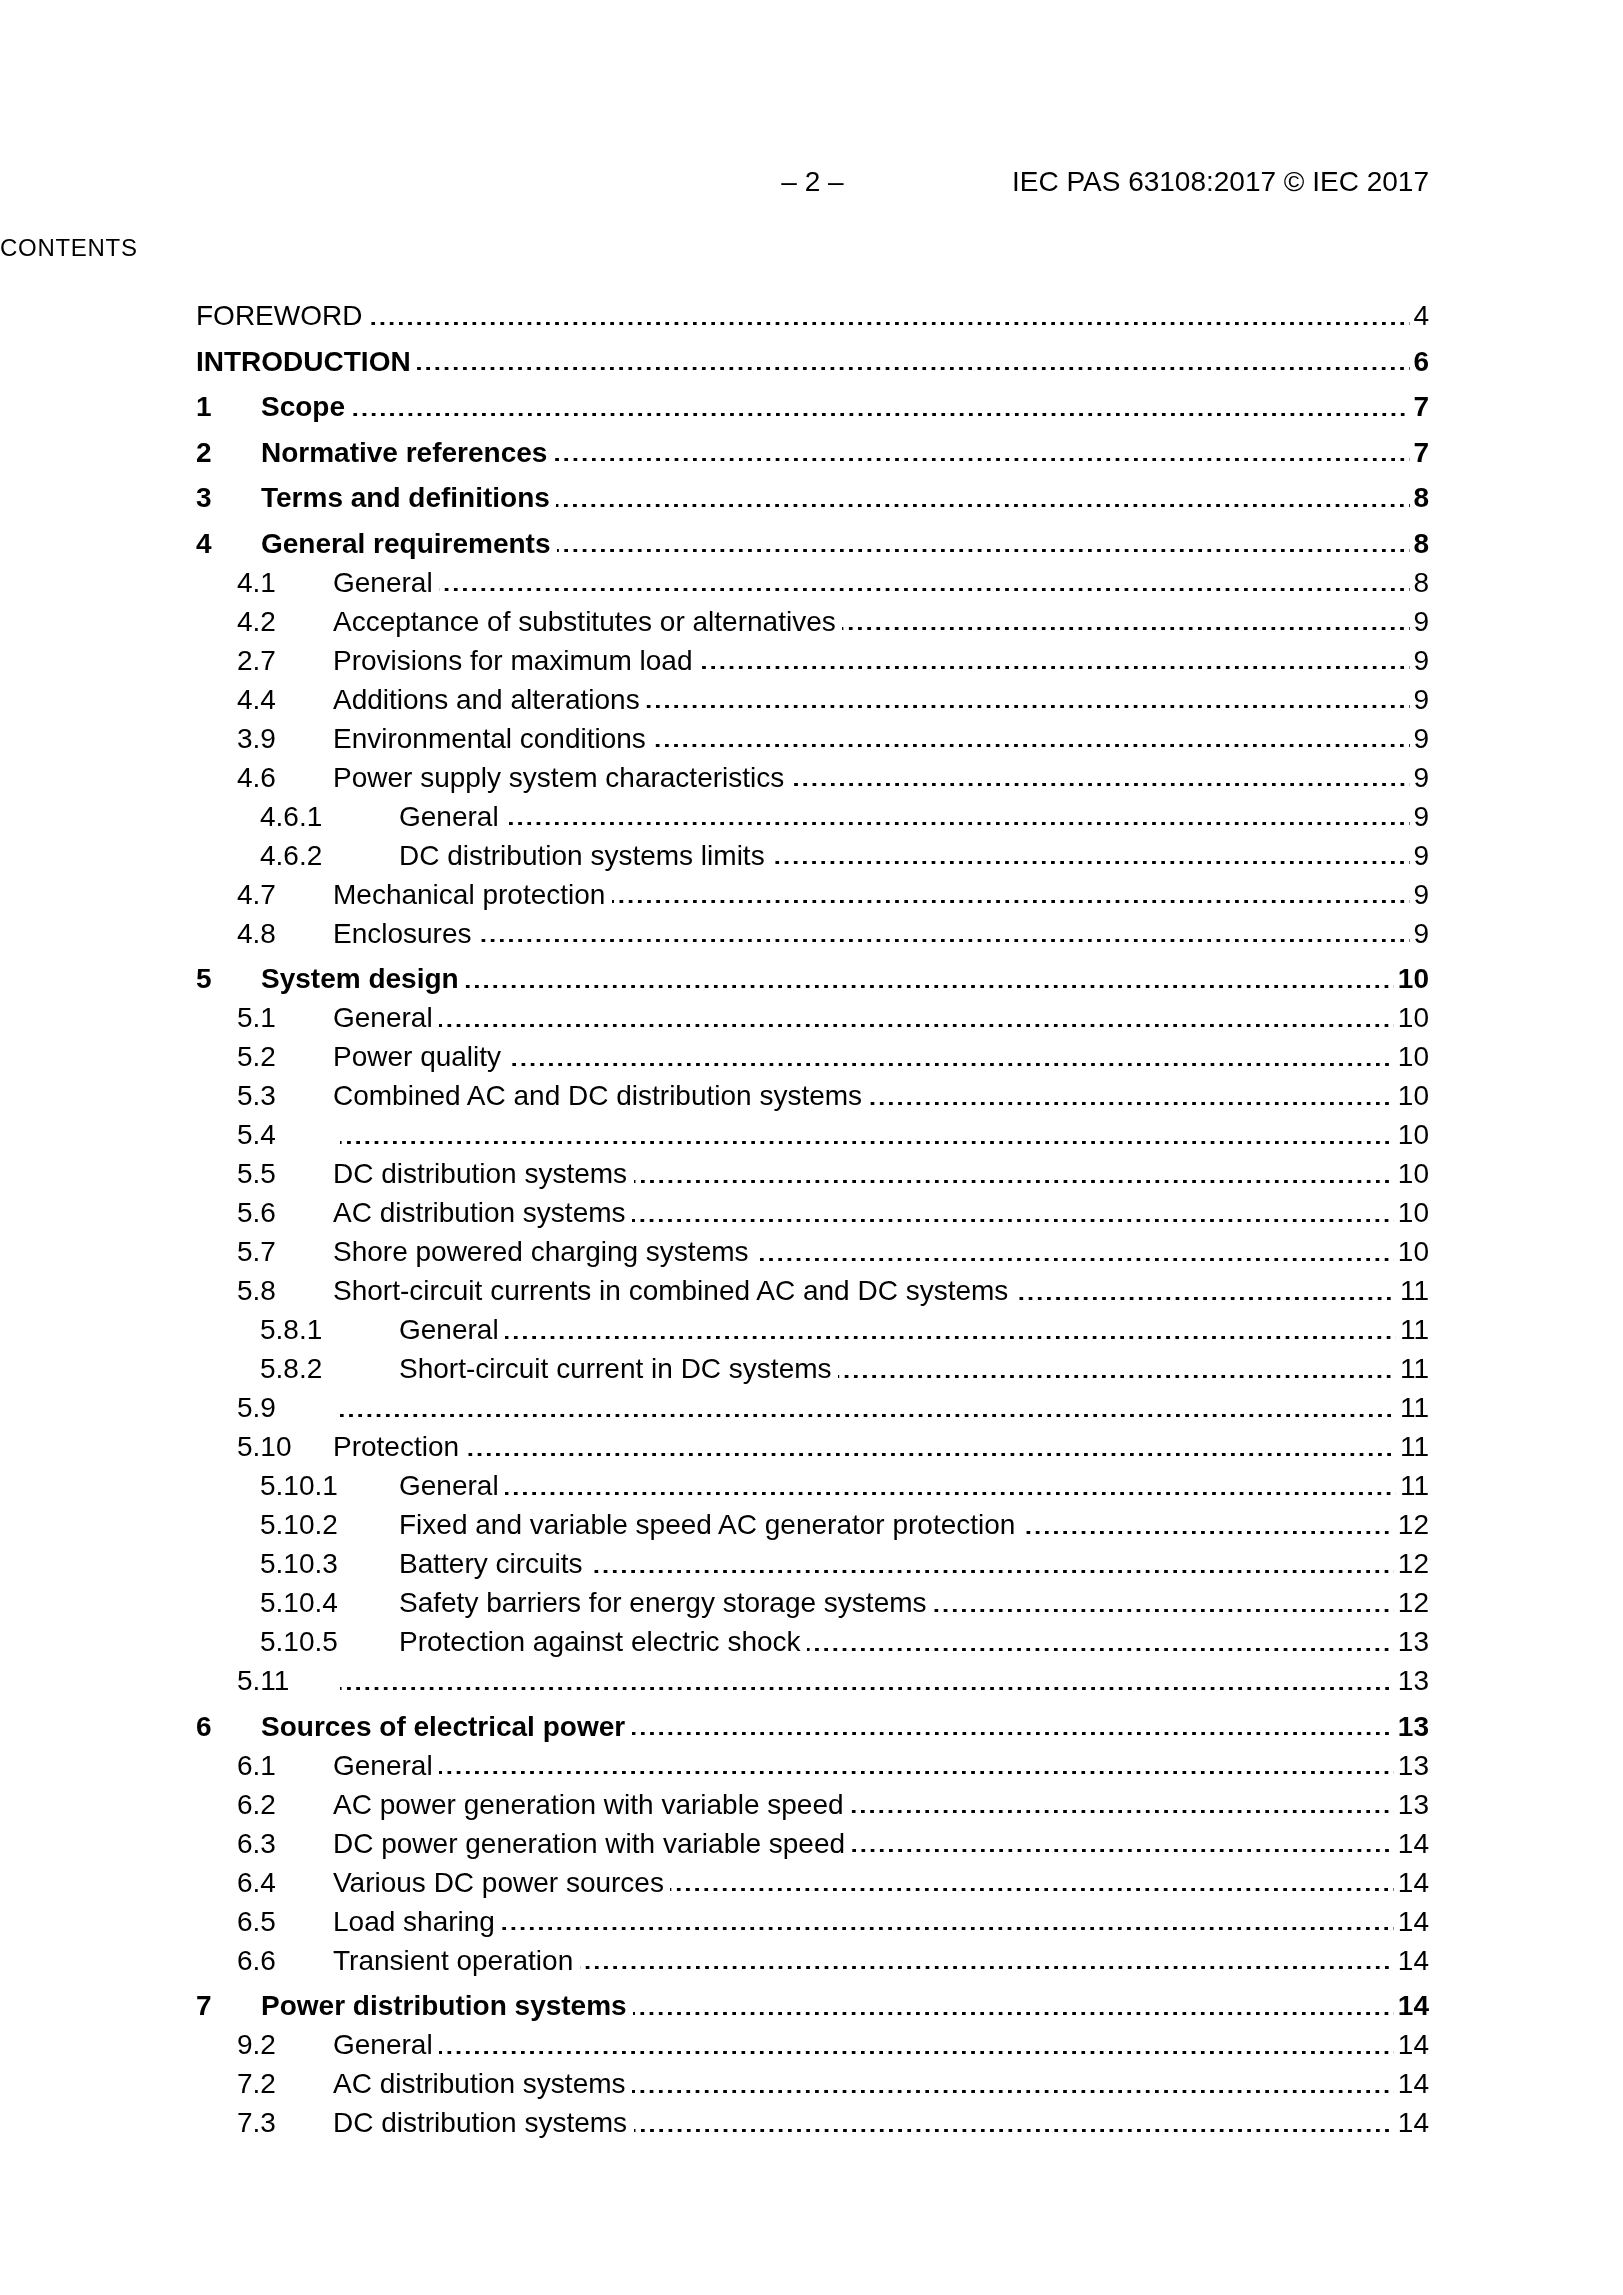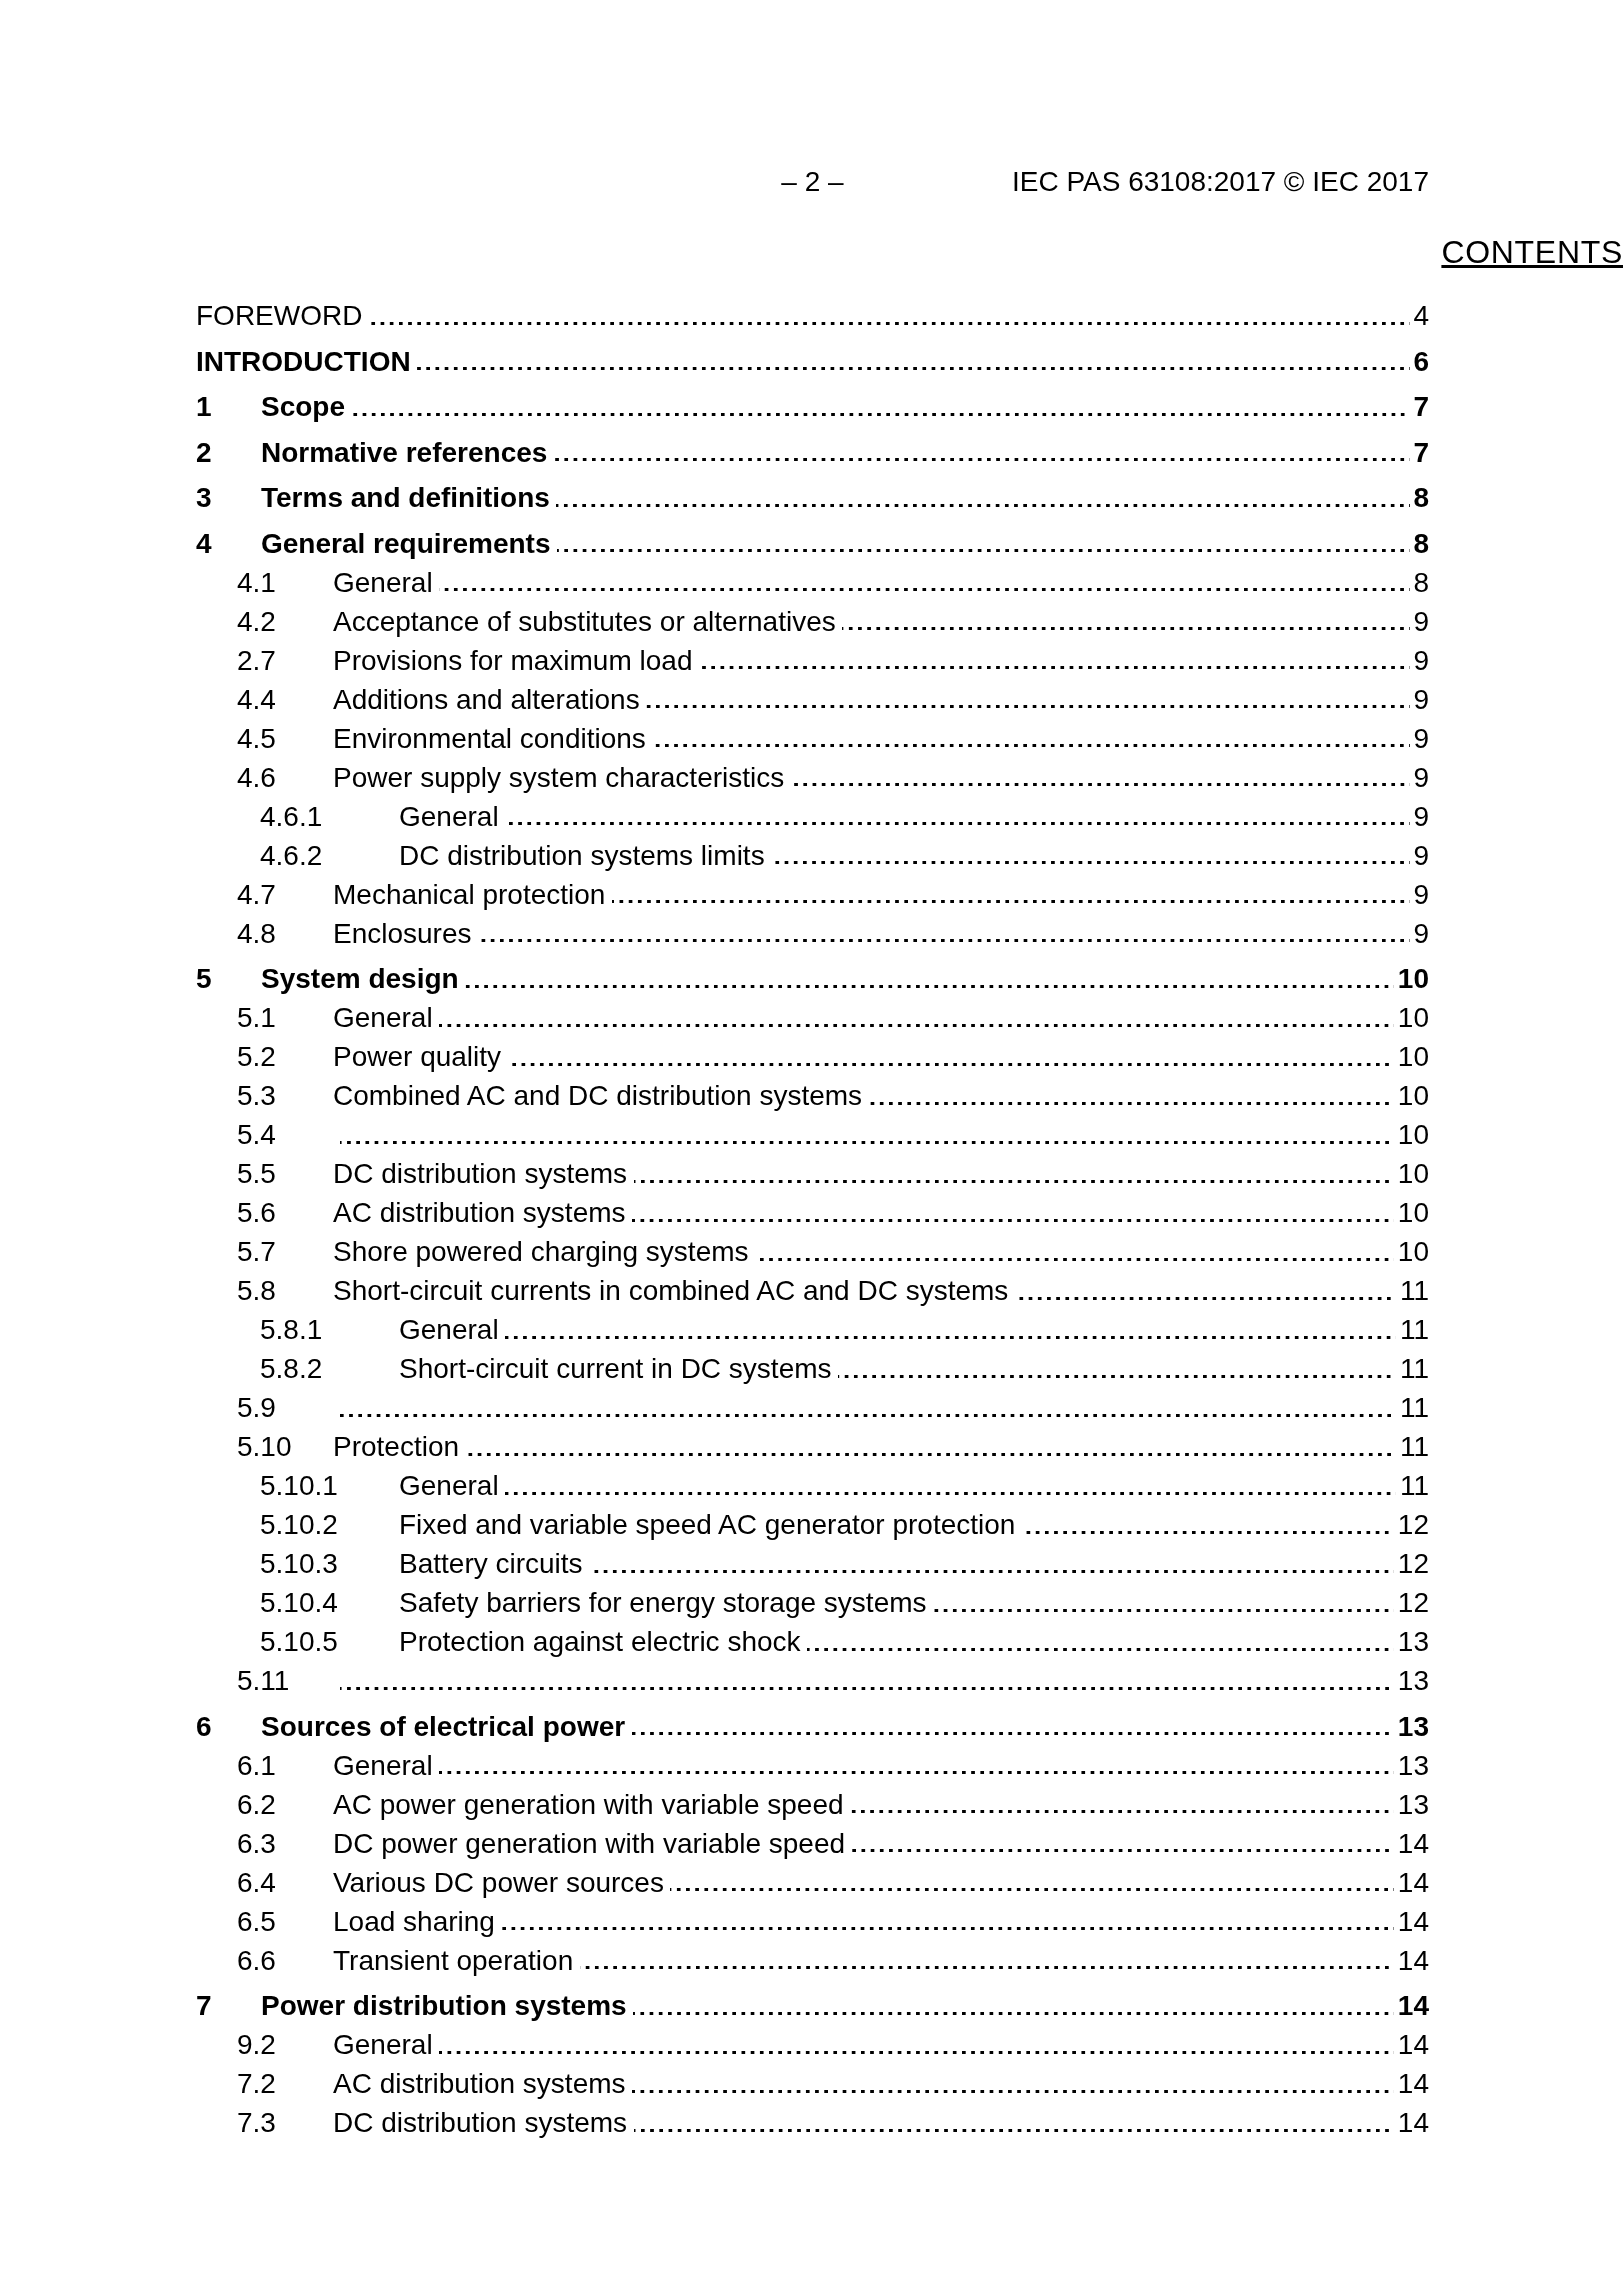--- a/index.html
+++ b/index.html
@@ -35,25 +35,24 @@
     position: absolute;
     right: 0;
     white-space: nowrap;
   }
   .toc-title {
     position: absolute;
     top: 234px;
     left: 0;
     width: 100%;
     margin: 0;
-    text-align: right;
-    font-size: 32px;
+    text-align: left;
+    font-size: 24px;
     font-weight: 400;
     letter-spacing: 0.7px;
-    text-decoration: underline;
   }
   .toc-list {
     position: absolute;
     left: 196px;
     top: 296px;
     width: 1233px;
   }
   .toc-row {
     display: flex;
     align-items: baseline;
@@ -147,21 +146,21 @@
     <span class="leader"></span>
     <span class="pg">9</span>
   </div>
       <div class="toc-row l2">
     <span class="num">4.4</span>
     <span class="label">Additions and alterations</span>
     <span class="leader"></span>
     <span class="pg">9</span>
   </div>
       <div class="toc-row l2">
-    <span class="num">4.5</span>
+    <span class="num">3.9</span>
     <span class="label">Environmental conditions</span>
     <span class="leader"></span>
     <span class="pg">9</span>
   </div>
       <div class="toc-row l2">
     <span class="num">4.6</span>
     <span class="label">Power supply system characteristics</span>
     <span class="leader"></span>
     <span class="pg">9</span>
   </div>

